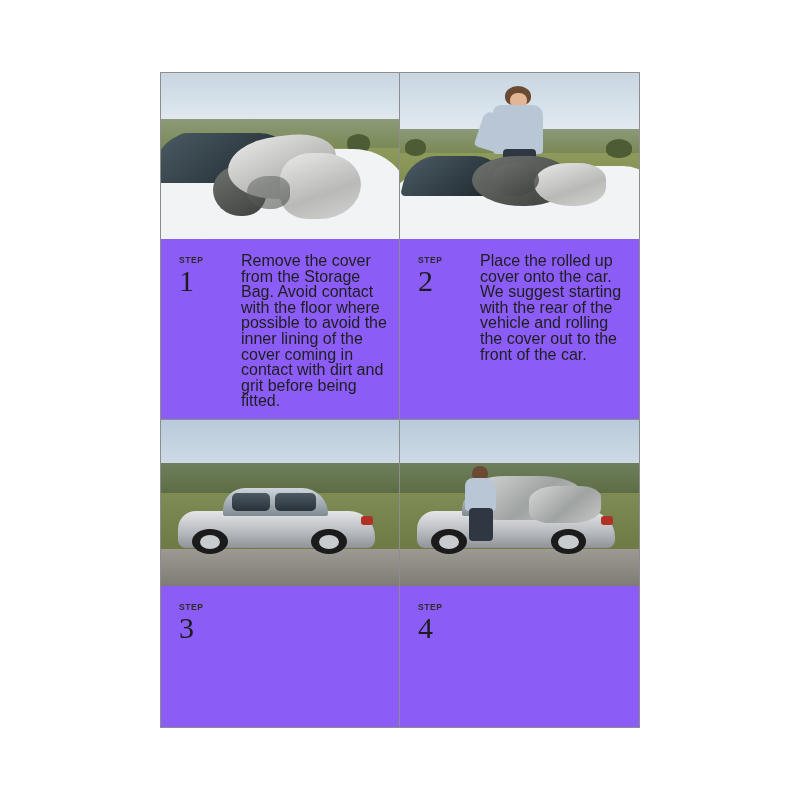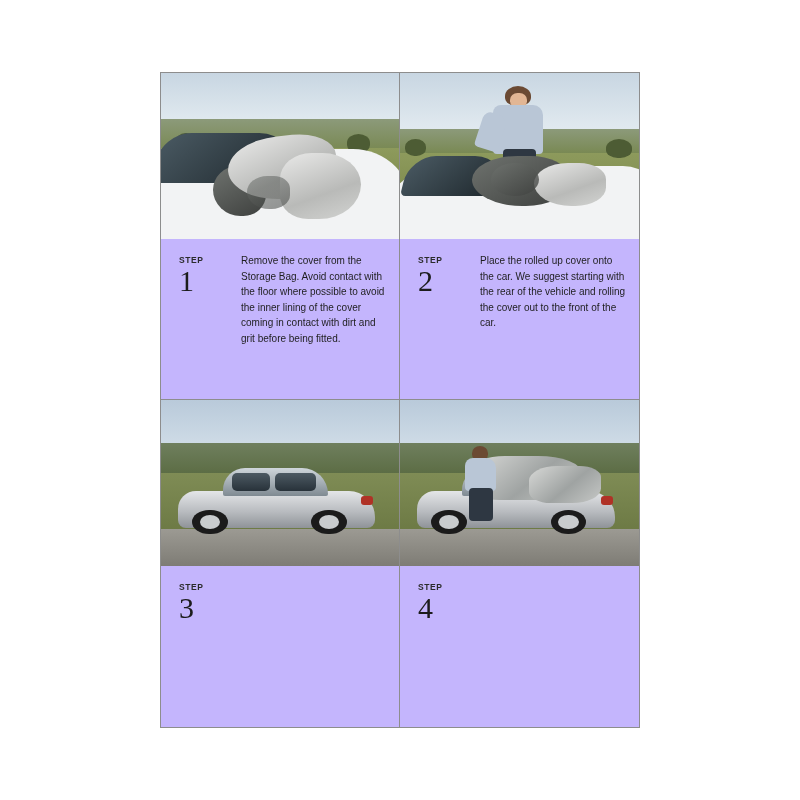--- a/index.html
+++ b/index.html
@@ -45,21 +45,21 @@
     width: 100%;
     height: 166px;
     overflow: hidden;
     background: #9fb0bd;
   }
   .caption {
     flex: 1;
     display: flex;
     padding: 14px 12px 10px 18px;
     box-sizing: border-box;
-    background: #c4b5fd;
+    background: #8b5cf6;
   }
   .step-col {
     width: 62px;
     flex: 0 0 62px;
     padding-top: 2px;
   }
   .step-word {
     font-size: 8.5px;
     letter-spacing: 0.6px;
     color: #2b2b2b;
@@ -68,21 +68,21 @@
   }
   .step-num {
     font-size: 30px;
     line-height: 30px;
     color: #1c1c1c;
     font-family: "Liberation Serif", serif;
     font-weight: normal;
   }
   .step-text {
     flex: 1;
-    font-size: 10px;
+    font-size: 16px;
     line-height: 15.6px;
     color: #1e1e1e;
     font-family: "Liberation Sans", sans-serif;
   }
 
   
   .sky {
     position: absolute; left: 0; top: 0; width: 100%;
     height: 46%;
     background: linear-gradient(#c8d6e2 0%, #dfe8ee 60%, #e7eef1 100%);

